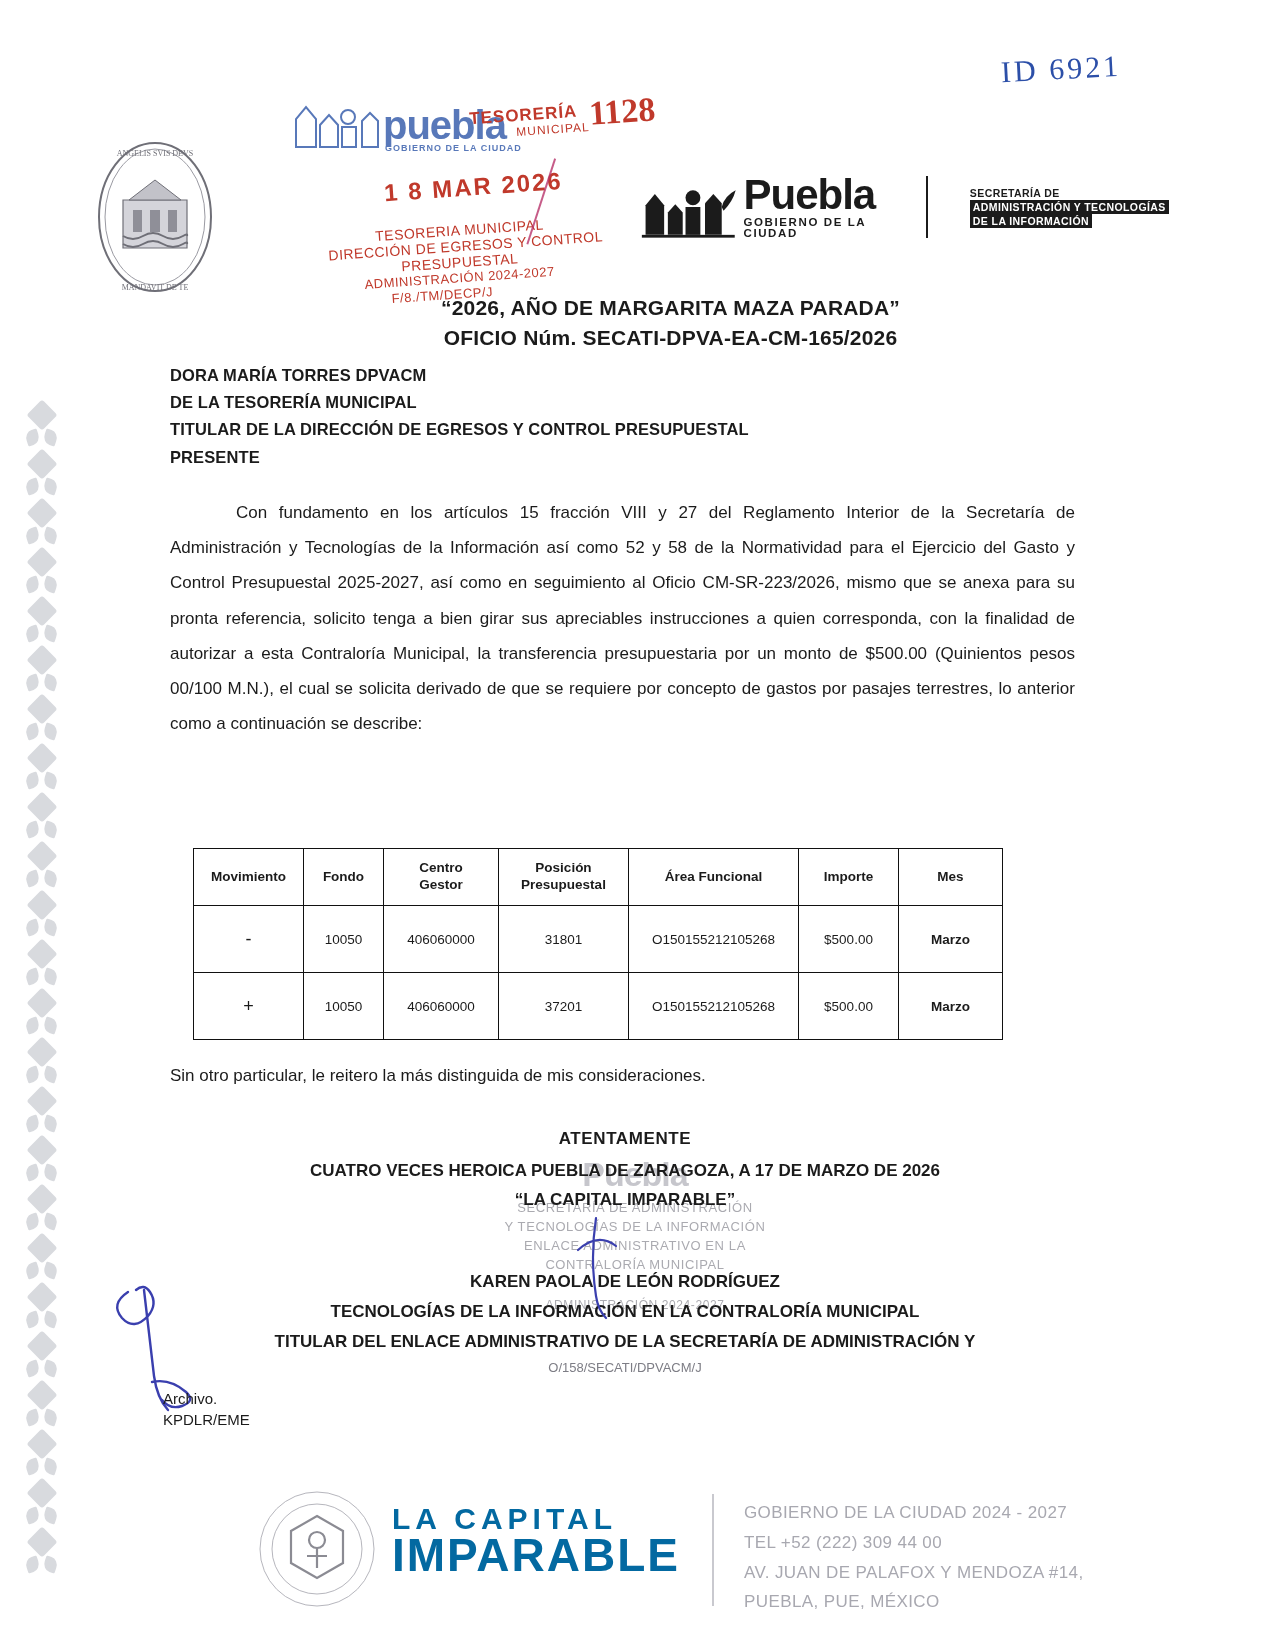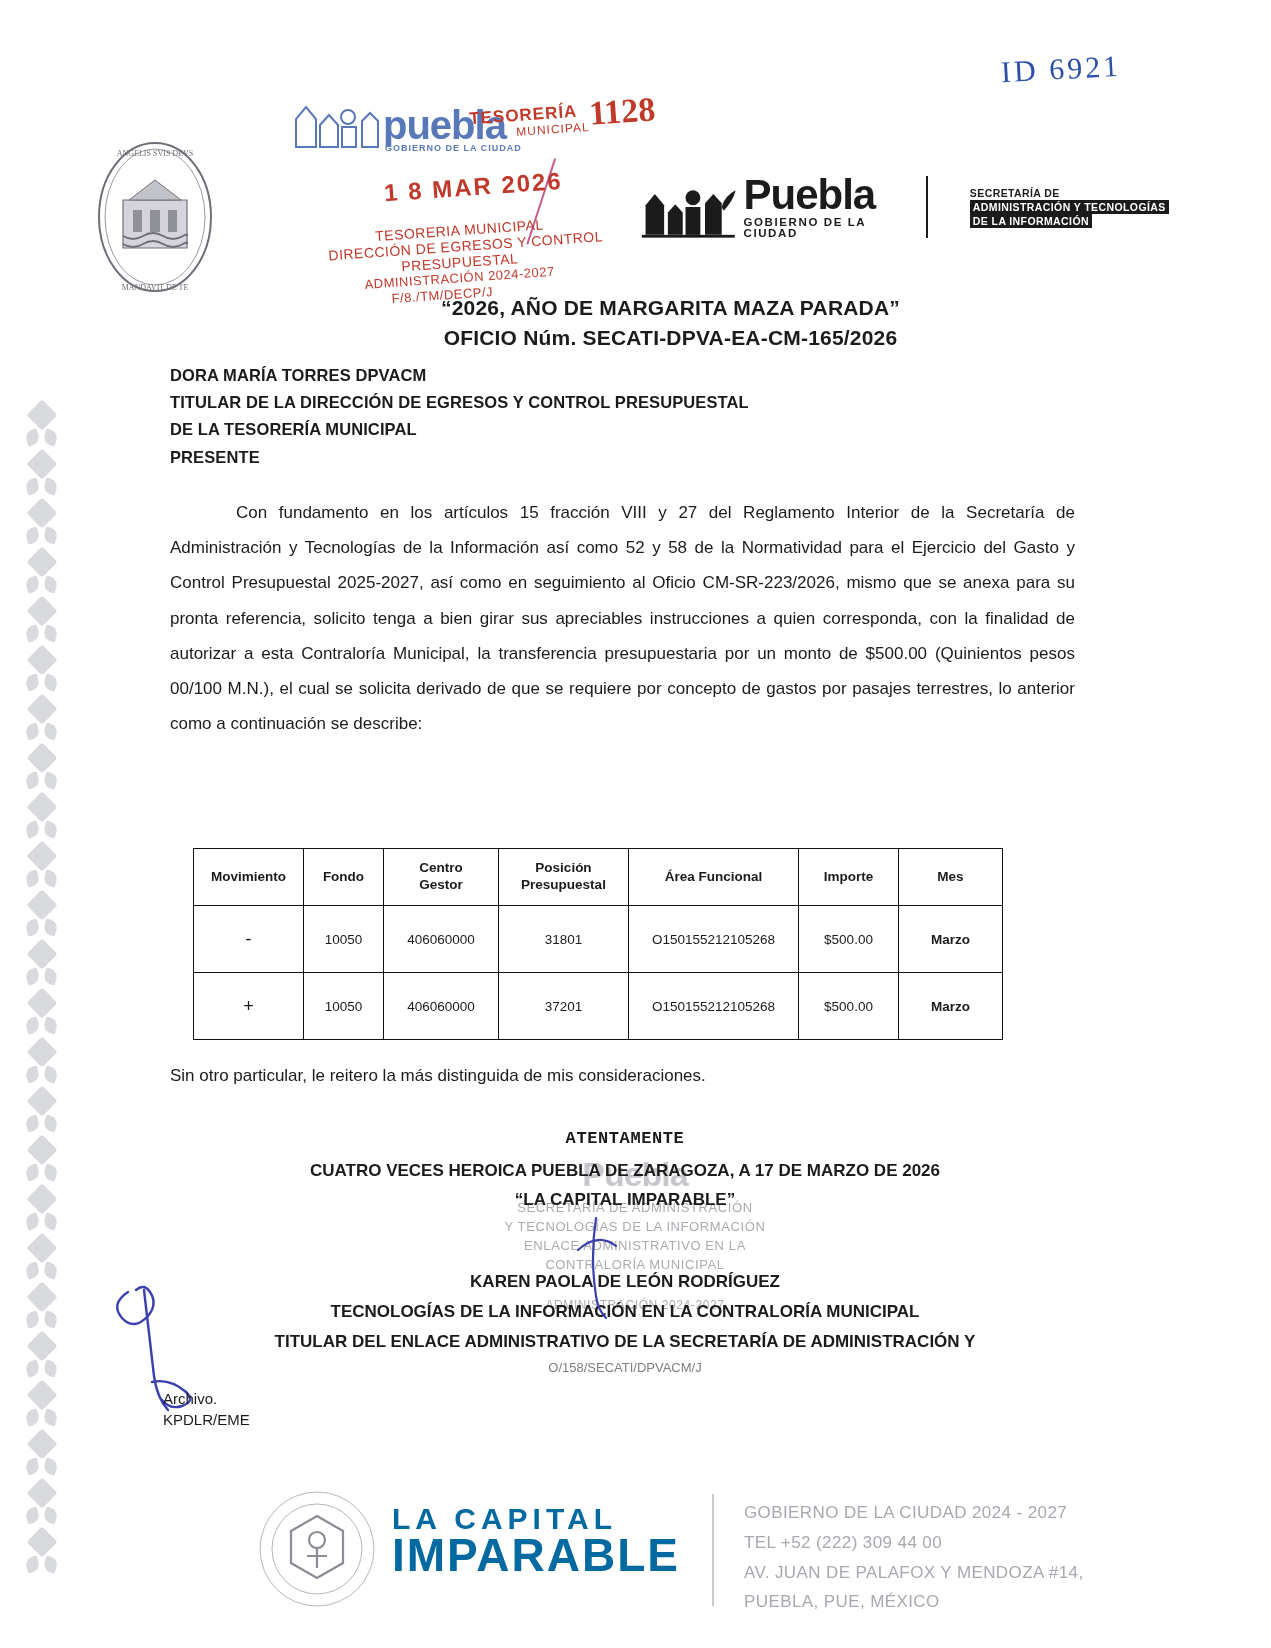--- a/index.html
+++ b/index.html
@@ -291,21 +291,21 @@
   .sign-block {
     position: absolute;
     left: 150px;
     width: 950px;
     top: 1126px;
     text-align: center;
     font-size: 17px;
     font-weight: bold;
     line-height: 1.55;
   }
-  .sign-block .atte { letter-spacing: .6px; font-family: Liberation Mono, monospace; }
+  .sign-block .atte { letter-spacing: .6px; }
   .sign-block .place { margin-top: 6px; }
   .sign-block .lema { margin-top: 2px; }
   .sign-block .name { margin-top: 56px; }
   .sign-block .role { margin-top: 4px; line-height: 1.5; }
 
   
   .stamp-faded {
     position: absolute;
     left: 470px;
     top: 1150px;
@@ -602,22 +602,22 @@
     </div>
   </div>
 
   <div class="doc-title">
     <div>“2026, AÑO DE MARGARITA MAZA PARADA”</div>
     <div class="l2">OFICIO Núm. SECATI-DPVA-EA-CM-165/2026</div>
   </div>
 
   <div class="addressee">
     <div>DORA MARÍA TORRES DPVACM</div>
+    <div>DE LA TESORERÍA MUNICIPAL</div>
     <div>TITULAR DE LA DIRECCIÓN DE EGRESOS Y CONTROL PRESUPUESTAL</div>
-    <div>DE LA TESORERÍA MUNICIPAL</div>
     <div>PRESENTE</div>
   </div>
 
   <div class="body-text"><span class="indent"></span><span>Con fundamento en los artículos 15 fracción VIII y 27 del Reglamento Interior de la Secretaría de Administración y Tecnologías de la Información así como 52 y 58 de la Normatividad para el Ejercicio del Gasto y Control Presupuestal 2025-2027, así como en seguimiento al Oficio CM-SR-223/2026, mismo que se anexa para su pronta referencia, solicito tenga a bien girar sus apreciables instrucciones a quien corresponda, con la finalidad de autorizar a esta Contraloría Municipal, la transferencia presupuestaria por un monto de $500.00 (Quinientos pesos 00/100 M.N.), el cual se solicita derivado de que se requiere por concepto de gastos por pasajes terrestres, lo anterior como a continuación se describe:</span></div>
 
   <div class="tbl-wrap">
     <table class="movs">
       <thead>
         <tr>
           <th style="width:105px">Movimiento</th>

